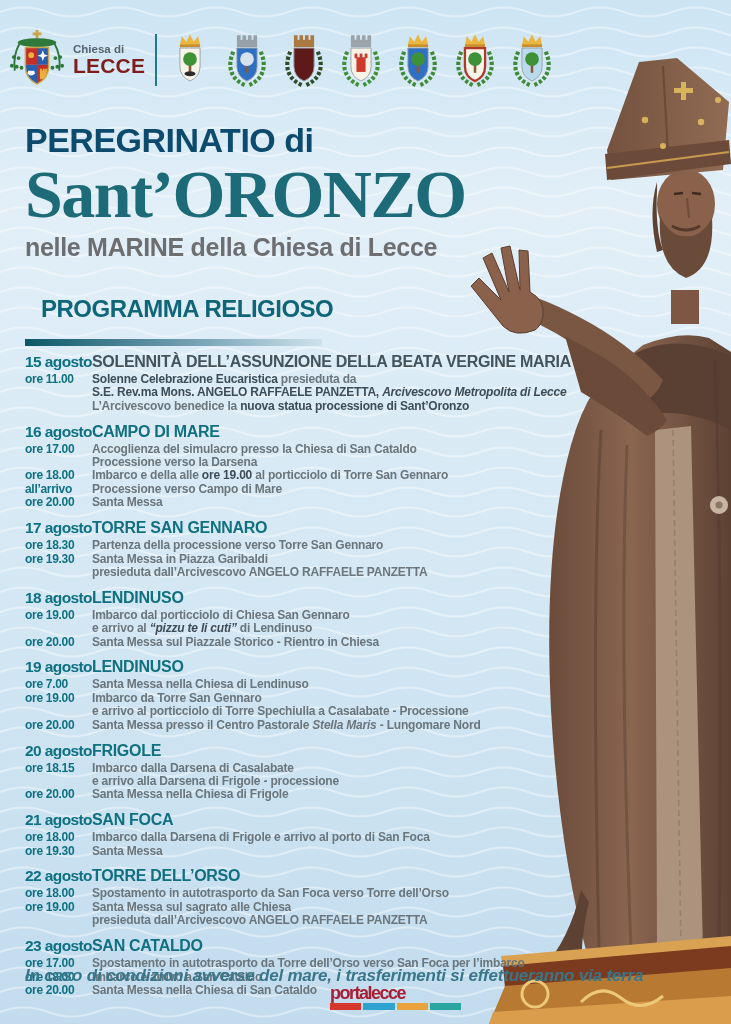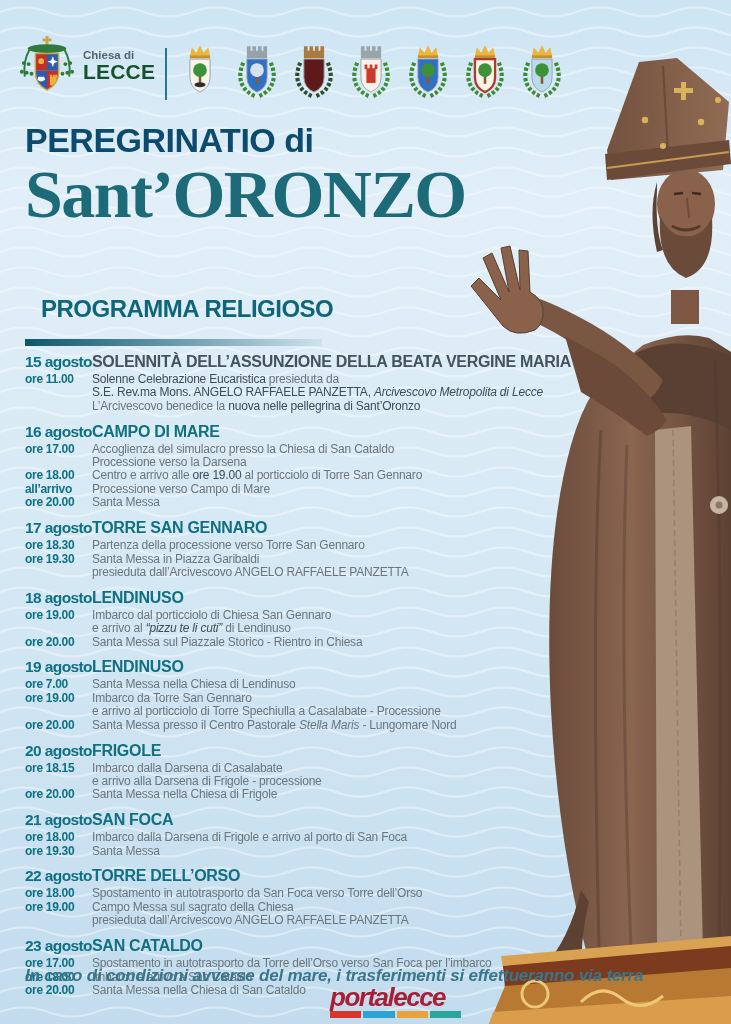--- a/index.html
+++ b/index.html
@@ -3,26 +3,26 @@
 <meta charset="utf-8">
 <style>
   html,body{margin:0;padding:0;background:#9db6c6;}
   .poster{position:relative;width:731px;height:1024px;overflow:hidden;
     font-family:"Liberation Sans",sans-serif;-webkit-font-smoothing:antialiased;}
   .bg,.statue{position:absolute;top:0;pointer-events:none;}
   .bg{left:0;}
   .statue{right:0;}
 
   
-  .hdr{position:absolute;top:20px;left:18px;height:80px;display:flex;align-items:flex-end;}
+  .hdr{position:absolute;top:20px;left:8px;height:80px;display:flex;align-items:center;}
   .logo{display:flex;align-items:center;}
   .logo-arms{width:58px;height:68px;}
   .logo-text{margin-left:7px;line-height:1.05;}
   .lt1{font-size:11.5px;font-weight:bold;color:#54636e;}
-  .lt2{font-size:21px;font-weight:bold;color:#14532d;letter-spacing:0.2px;}
+  .lt2{font-size:21px;font-weight:bold;color:#7f1d1d;letter-spacing:0.2px;}
   .vdiv{width:2px;height:52px;background:#1e7a8c;margin:0 11px 0 10px;}
   .crests{display:flex;align-items:center;gap:13px;}
   .crest{width:44px;height:58px;flex:0 0 auto;}
 
   
   .titleblock{position:absolute;left:25px;top:122px;}
   .t1{font-size:34px;font-weight:bold;color:#0c4a6e;letter-spacing:-0.5px;line-height:1.1;}
   .t2{font-family:"Liberation Serif",serif;font-size:68px;font-weight:bold;color:#1d6b78;
       letter-spacing:-1.5px;line-height:1.02;margin-top:1px;}
   .t3{font-size:25px;font-weight:bold;color:#6d6e70;letter-spacing:-0.3px;margin-top:3px;}
@@ -33,29 +33,29 @@
   .pbar{width:297px;height:7px;margin-top:6px;
         background:linear-gradient(to right,#0c5868,#7fa9ba 62%,#cfe2ec);}
   #days{margin-top:7px;}
   .day{margin-bottom:10.5px;}
   .dayhead{display:grid;grid-template-columns:67px 1fr;align-items:baseline;height:17px;margin-bottom:2px;}
   .date{font-size:15.5px;font-weight:bold;color:#0e7183;letter-spacing:-0.6px;white-space:nowrap;}
   .loc{font-size:16px;font-weight:bold;color:#10707f;letter-spacing:-0.3px;white-space:nowrap;}
   .loc.dark{color:#44525c;}
   .row{display:grid;grid-template-columns:67px 1fr;align-items:baseline;height:13.4px;}
   .time{font-size:12px;font-weight:bold;color:#0e7183;letter-spacing:-0.3px;white-space:nowrap;}
-  .txt{font-size:12px;font-weight:normal;color:#6a757c;letter-spacing:-0.2px;white-space:nowrap;}
+  .txt{font-size:12px;font-weight:bold;color:#6a757c;letter-spacing:-0.2px;white-space:nowrap;}
   .txt .em{color:#3d4c56;}
   .txt .it{font-style:italic;}
 
   
   .note{position:absolute;left:25px;top:966px;font-size:17px;font-weight:bold;font-style:italic;
         color:#39768a;letter-spacing:-0.2px;white-space:nowrap;}
   .plogo{position:absolute;left:330px;top:984px;width:131px;}
-  .pl-word{font-size:26px;font-weight:bold;color:#a81e35;letter-spacing:-1.5px;line-height:1;font-style:italic;}
+  .pl-word{font-size:18px;font-weight:bold;color:#a81e35;letter-spacing:-1.5px;line-height:1;}
   .pl-bar{display:flex;gap:2px;height:7px;margin-top:1px;}
   .pl-seg{flex:1;}
 </style>
 </head>
 <body>
 
 <div class="poster">
 
   <svg class="bg" width="731" height="1024" viewBox="0 0 731 1024">
     <defs>
@@ -261,20 +261,21 @@
           <path d="M13 18 H35 V38 Q35 49 24 54 Q13 49 13 38 Z" fill="#badbee" stroke="#98a0a6" stroke-width="1"></path>
           <rect x="22.6" y="34" width="2.8" height="11" fill="#8a5a32"></rect>
           <circle cx="24" cy="30" r="7.5" fill="#3f9138"></circle>
         </svg>
       </div>
   </header>
 
   <section class="titleblock">
     <div class="t1">PEREGRINATIO di</div>
     <div class="t2">Sant’ORONZO</div>
+    <div class="t3">nelle MARINE della Chiesa di Lecce</div>
   </section>
 
   <section class="program">
     <h2 class="ph">PROGRAMMA RELIGIOSO</h2>
     <div class="pbar"></div>
     <div id="days">
         <div class="day">
           <div class="dayhead">
             <span class="date">15 agosto</span>
             <span class="loc dark">SOLENNITÀ DELL’ASSUNZIONE DELLA BEATA VERGINE MARIA</span>
@@ -282,39 +283,39 @@
           <div class="row">
             <span class="time">ore 11.00</span>
             <span class="txt"><span class="em ">Solenne Celebrazione Eucaristica</span><span> presieduta da</span></span>
           </div>
           <div class="row">
             <span class="time"></span>
             <span class="txt"><span class="em ">S.E. Rev.ma Mons. ANGELO RAFFAELE PANZETTA, </span><span class="em it">Arcivescovo Metropolita di Lecce</span></span>
           </div>
           <div class="row">
             <span class="time"></span>
-            <span class="txt"><span>L’Arcivescovo benedice la </span><span class="em ">nuova nelle pellegrina di Sant’Oronzo</span></span>
+            <span class="txt"><span>L’Arcivescovo benedice la </span><span class="em ">nuova statua processione di Sant’Oronzo</span></span>
           </div>
         </div>
         <div class="day">
           <div class="dayhead">
             <span class="date">16 agosto</span>
             <span class="loc">CAMPO DI MARE</span>
           </div>
           <div class="row">
             <span class="time">ore 17.00</span>
             <span class="txt"><span>Accoglienza del simulacro presso la Chiesa di San Cataldo</span></span>
           </div>
           <div class="row">
             <span class="time"></span>
             <span class="txt"><span>Processione verso la Darsena</span></span>
           </div>
           <div class="row">
             <span class="time">ore 18.00</span>
-            <span class="txt"><span>Centro e arrivo alle </span><span class="em ">ore 19.00</span><span> al porticciolo di Torre San Gennaro</span></span>
+            <span class="txt"><span>Imbarco e della alle </span><span class="em ">ore 19.00</span><span> al porticciolo di Torre San Gennaro</span></span>
           </div>
           <div class="row">
             <span class="time">all’arrivo</span>
             <span class="txt"><span>Processione verso Campo di Mare</span></span>
           </div>
           <div class="row">
             <span class="time">ore 20.00</span>
             <span class="txt"><span>Santa Messa</span></span>
           </div>
         </div>
@@ -412,21 +413,21 @@
           <div class="dayhead">
             <span class="date">22 agosto</span>
             <span class="loc">TORRE DELL’ORSO</span>
           </div>
           <div class="row">
             <span class="time">ore 18.00</span>
             <span class="txt"><span>Spostamento in autotrasporto da San Foca verso Torre dell’Orso</span></span>
           </div>
           <div class="row">
             <span class="time">ore 19.00</span>
-            <span class="txt"><span>Campo Messa sul sagrato della Chiesa</span></span>
+            <span class="txt"><span>Santa Messa sul sagrato alle Chiesa</span></span>
           </div>
           <div class="row">
             <span class="time"></span>
             <span class="txt"><span>presieduta dall’Arcivescovo ANGELO RAFFAELE PANZETTA</span></span>
           </div>
         </div>
         <div class="day">
           <div class="dayhead">
             <span class="date">23 agosto</span>
             <span class="loc">SAN CATALDO</span>

